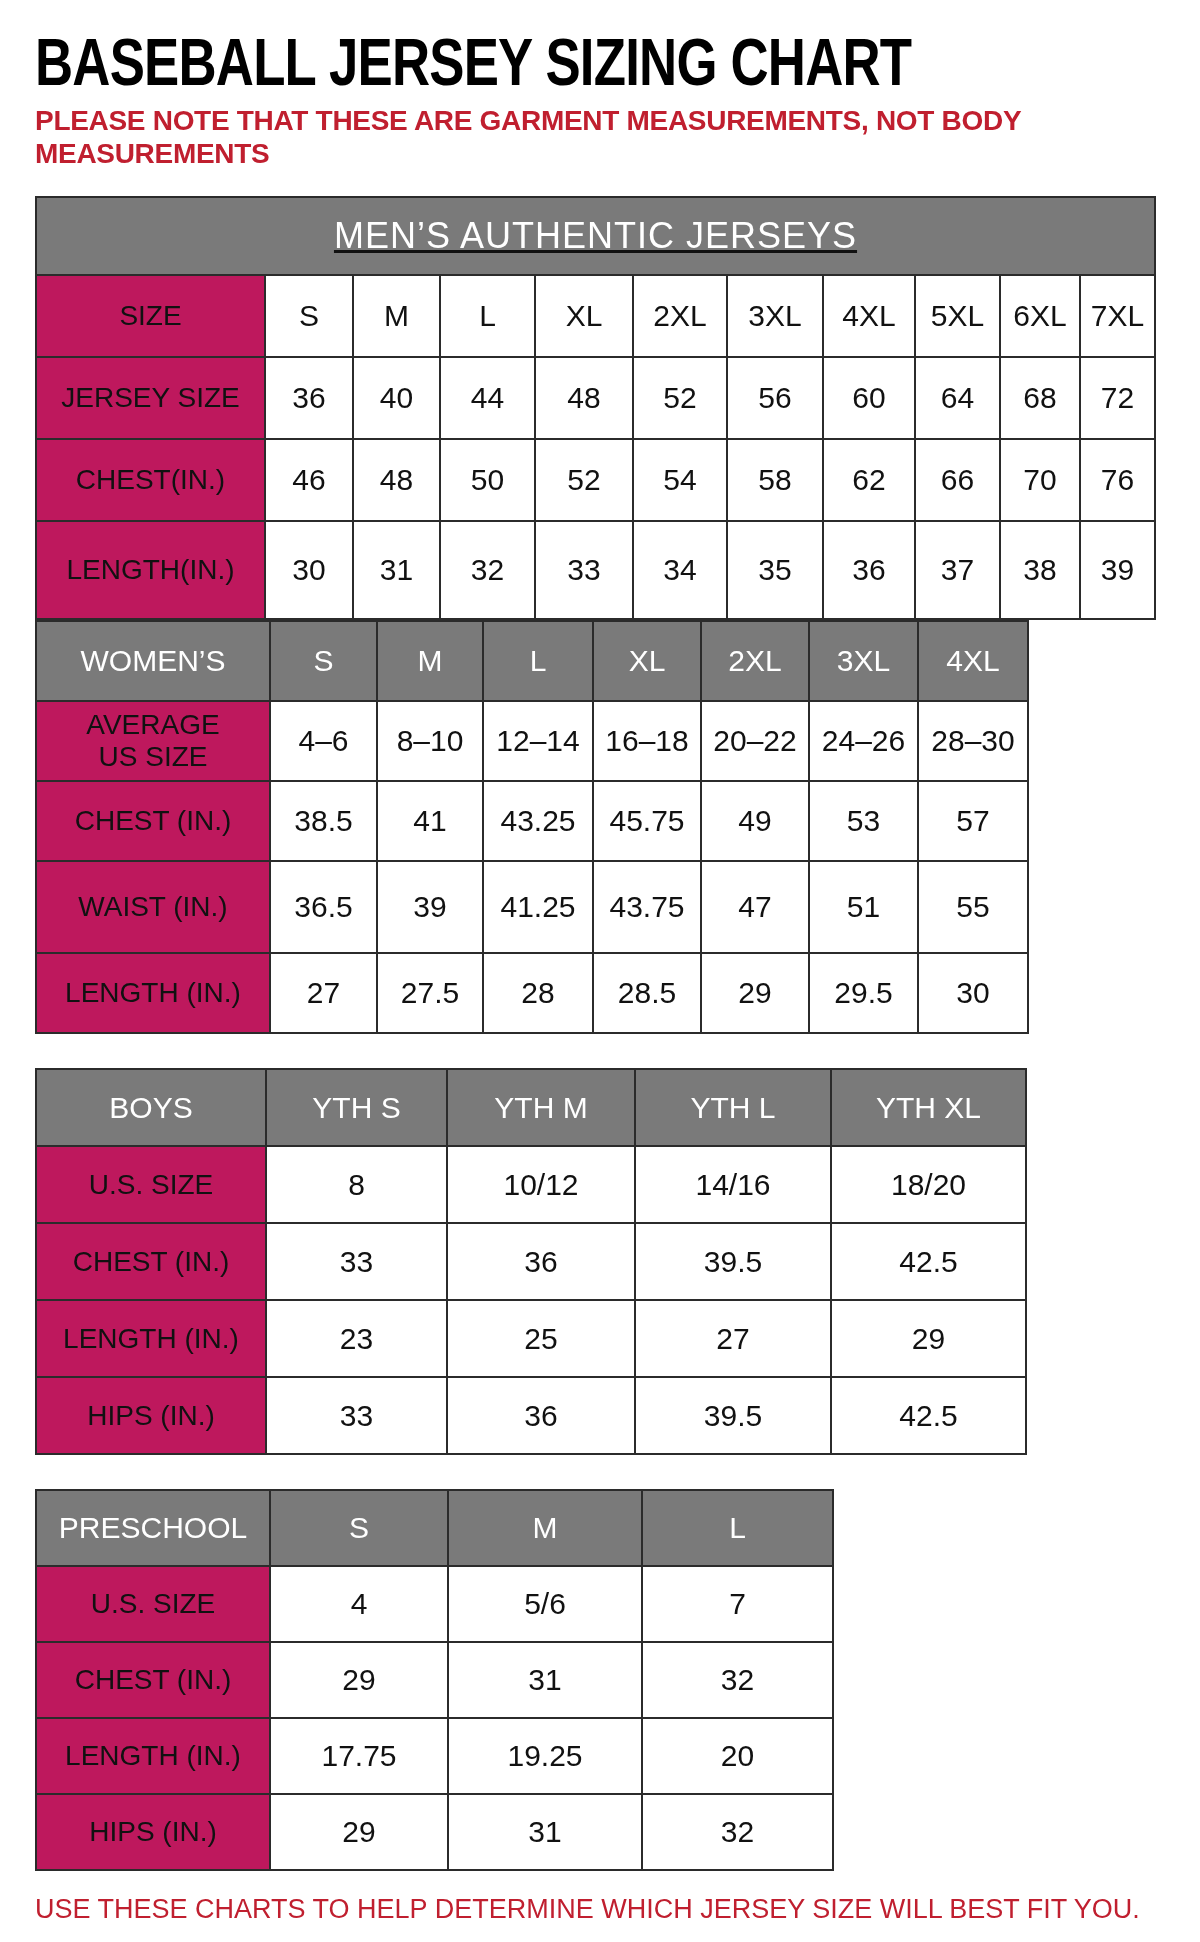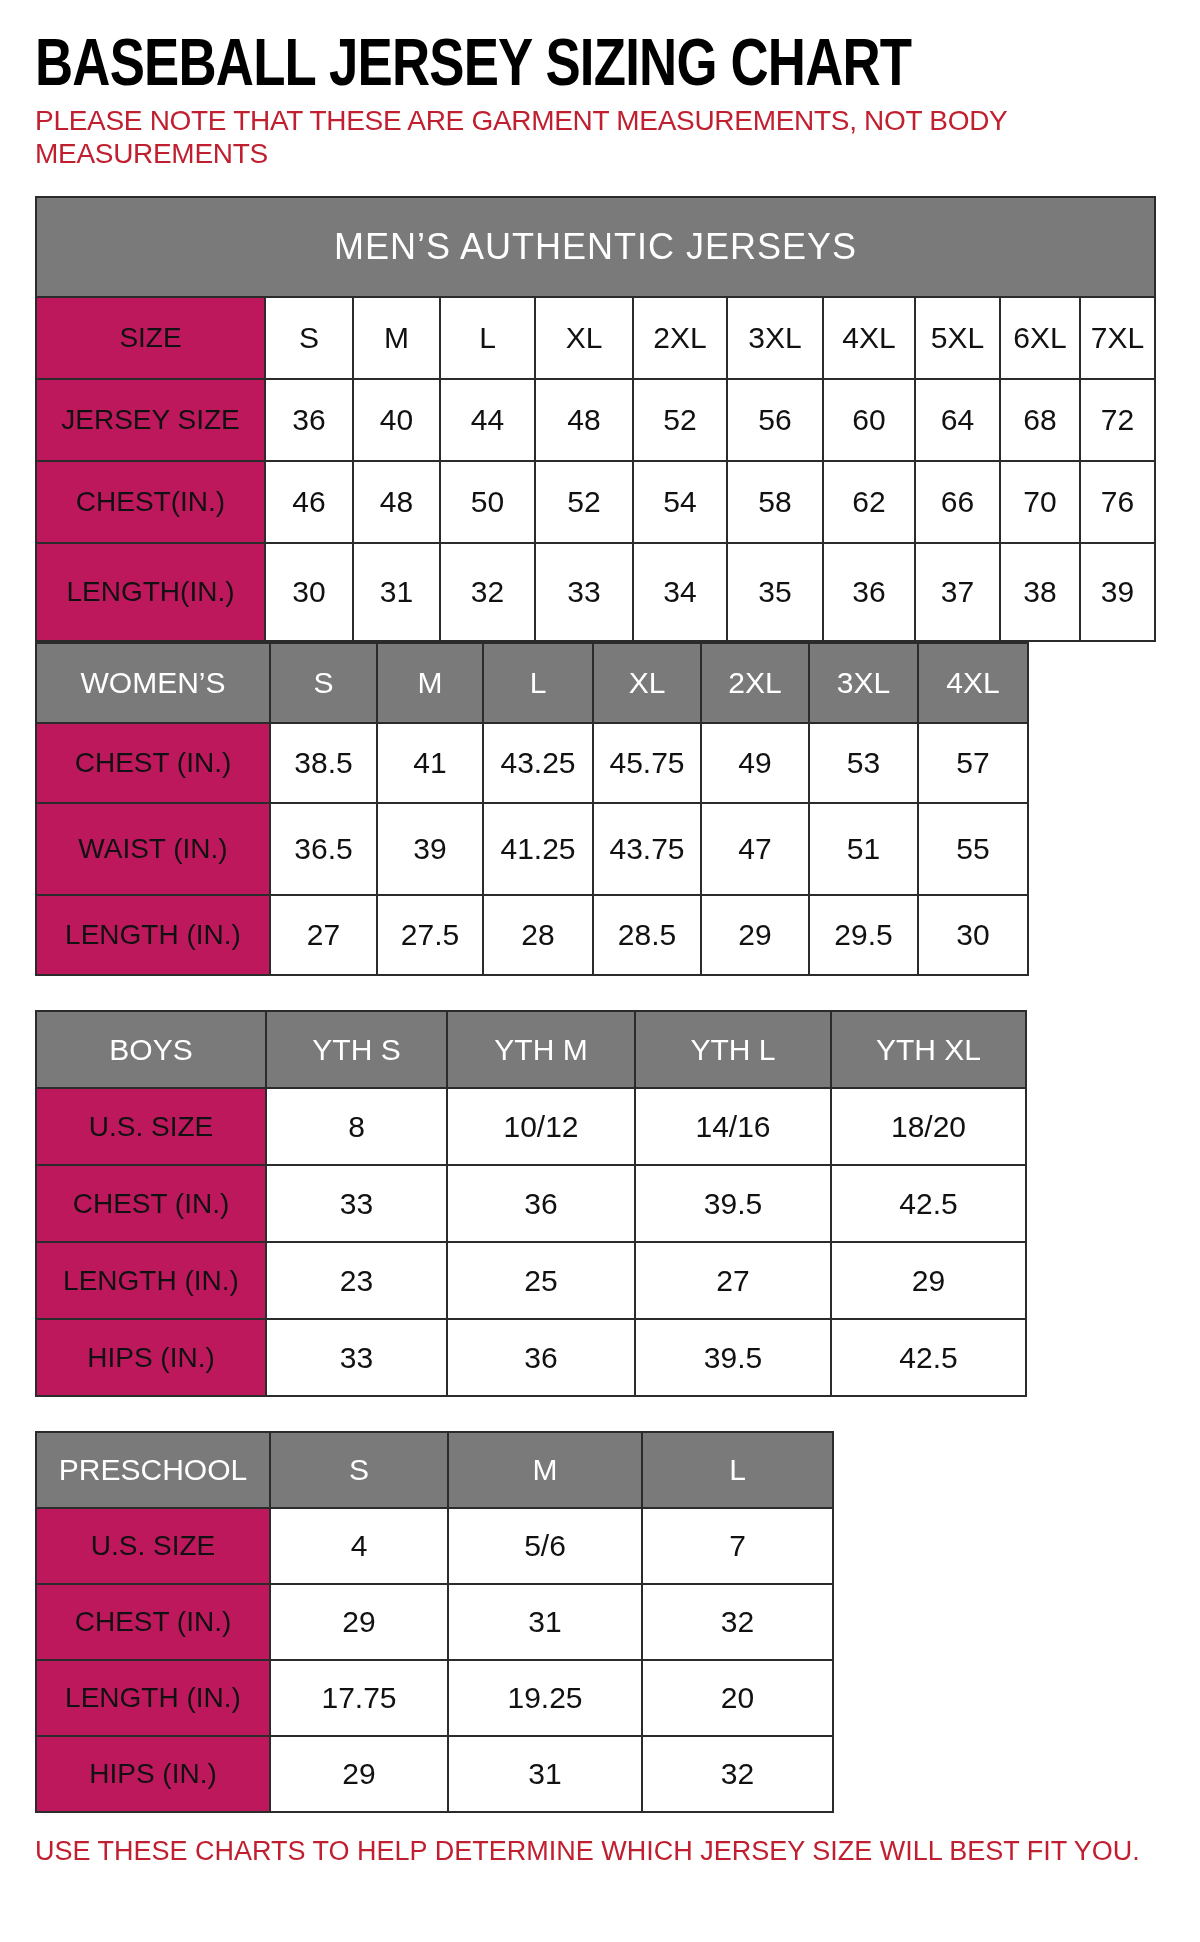--- a/index.html
+++ b/index.html
@@ -9,21 +9,21 @@
   }
   html,body{margin:0;padding:0;background:#ffffff;}
   body{width:1200px;font-family:"Liberation Sans",sans-serif;color:#111;}
   .page{width:1200px;min-height:1942px;box-sizing:border-box;padding:34px 35px 0 35px;background:#fff;}
 
   .title{
     margin:0;font-weight:700;font-size:66px;line-height:56px;letter-spacing:-1px;
     transform:scaleX(.8);transform-origin:left center;white-space:nowrap;color:#000;
     font-family:"Liberation Sans",sans-serif;
   }
-  .note{margin-top:14px;color:var(--red);font-weight:400;font-size:28px;line-height:33px;letter-spacing:-.3px;}
+  .note{margin-top:14px;color:var(--red);font-weight:700;font-size:28px;line-height:33px;letter-spacing:-.3px;}
 
   table{border-collapse:collapse;table-layout:fixed;border:2px solid var(--line);}
   th,td{border:2px solid var(--line);text-align:center;vertical-align:middle;padding:0;font-weight:400;}
 
   .banner-cell{background:var(--gray);color:#fff;font-size:36px;letter-spacing:1px;}
   .hdr{background:var(--gray);color:#fff;font-size:30px;font-weight:400;}
   .row-label{background:#be185d;font-size:28px;white-space:pre-line;line-height:32px;}
   .value{font-size:30px;}
 
   #mens-table{margin-top:26px;}
@@ -53,21 +53,21 @@
         <col style="width: 95px;">
         <col style="width: 98px;">
         <col style="width: 94px;">
         <col style="width: 96px;">
         <col style="width: 92px;">
         <col style="width: 85px;">
         <col style="width: 80px;">
         <col style="width: 75px;">
       </colgroup>
       <tbody>
-        <tr style="height: 100px;">
+        <tr style="height: 78px; text-decoration: underline;">
           <td class="banner-cell" colspan="11">MEN’S AUTHENTIC JERSEYS</td>
         </tr>
         <tr style="height: 82px;">
           <th class="row-label">SIZE</th>
           <td class="value">S</td>
           <td class="value">M</td>
           <td class="value">L</td>
           <td class="value">XL</td>
           <td class="value">2XL</td>
           <td class="value">3XL</td>
@@ -134,20 +134,31 @@
           <th class="hdr">WOMEN’S</th>
           <th class="hdr">S</th>
           <th class="hdr">M</th>
           <th class="hdr">L</th>
           <th class="hdr">XL</th>
           <th class="hdr">2XL</th>
           <th class="hdr">3XL</th>
           <th class="hdr">4XL</th>
         </tr>
         <tr style="height: 80px;">
+          <th class="row-label">AVERAGE
+US SIZE</th>
+          <td class="value">4–6</td>
+          <td class="value">8–10</td>
+          <td class="value">12–14</td>
+          <td class="value">16–18</td>
+          <td class="value">20–22</td>
+          <td class="value">24–26</td>
+          <td class="value">28–30</td>
+        </tr>
+        <tr style="height: 80px;">
           <th class="row-label">CHEST (IN.)</th>
           <td class="value">38.5</td>
           <td class="value">41</td>
           <td class="value">43.25</td>
           <td class="value">45.75</td>
           <td class="value">49</td>
           <td class="value">53</td>
           <td class="value">57</td>
         </tr>
         <tr style="height: 92px; border-radius: 28px;">

